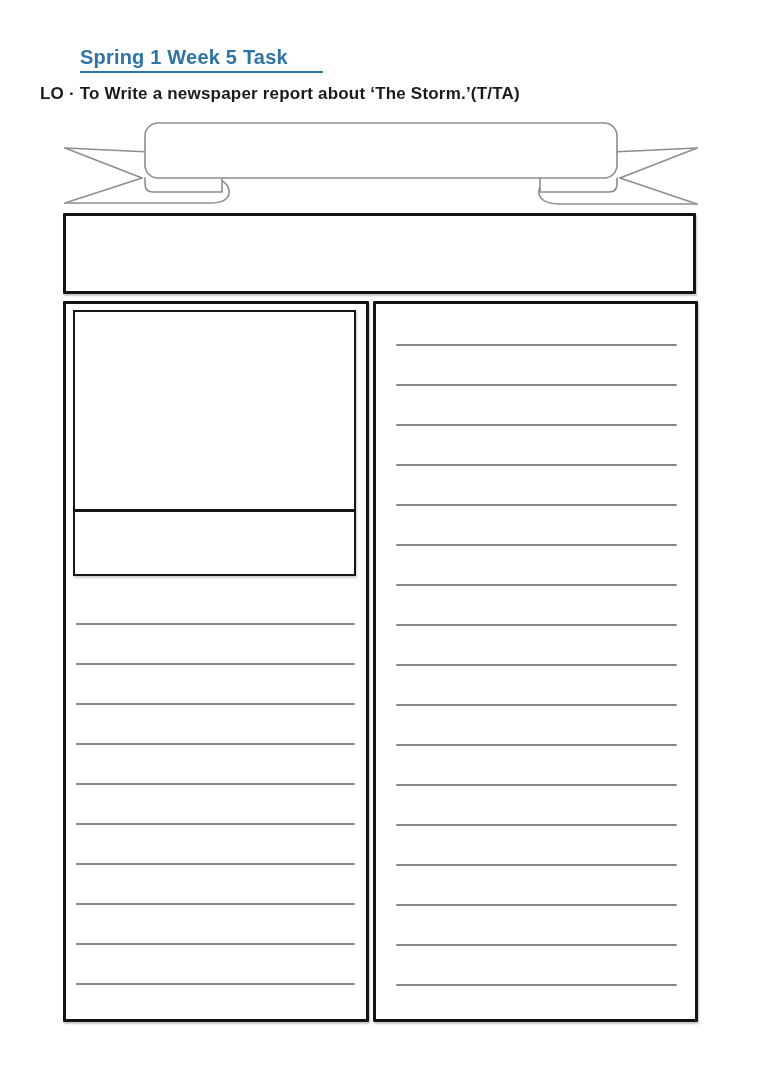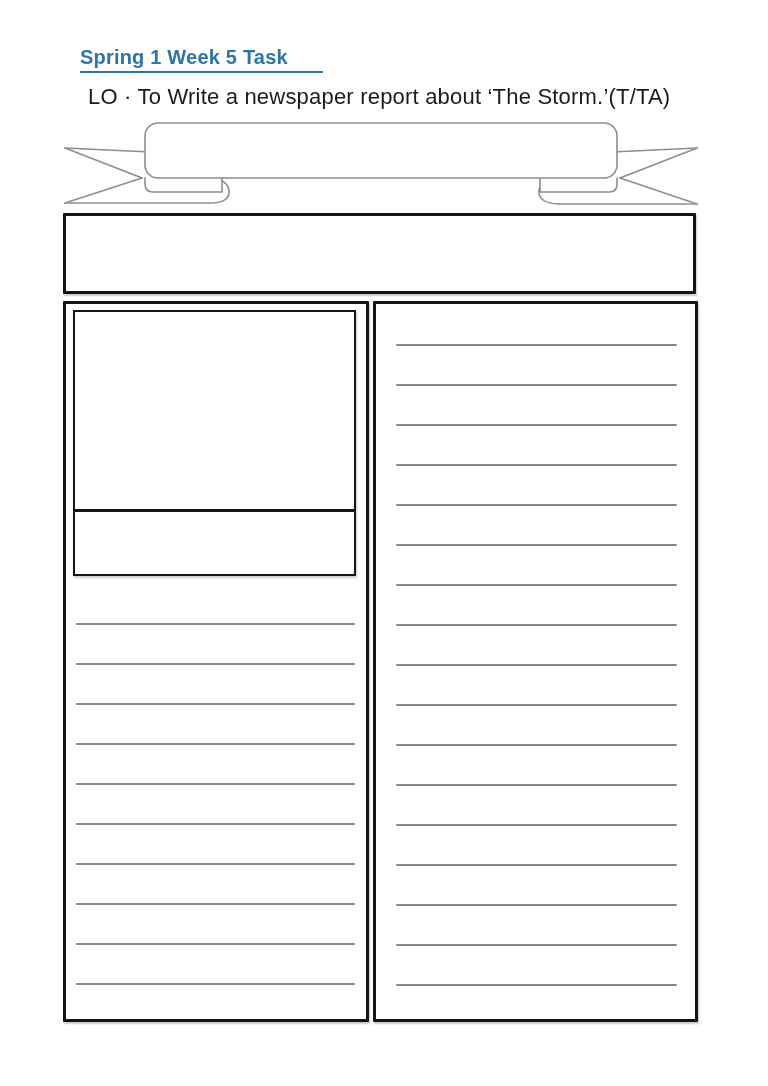--- a/index.html
+++ b/index.html
@@ -8,21 +8,21 @@
     font-family:"Liberation Sans",sans-serif;overflow:hidden;
   }
   
   .title{
     position:absolute;left:40px;top:46px;width:243px;
     font-size:20px;font-weight:bold;color:#2E74A5;
     border-bottom:2px solid #2E74A5;padding-bottom:2px;letter-spacing:.2px;margin-left:40px;
   }
   .lo-line{
     position:absolute;left:40px;top:84px;
-    font-size:22px;font-weight:normal;color:#1b1b1b;letter-spacing:.2px;margin-left:48px;
+    font-size:17px;font-weight:bold;color:#1b1b1b;letter-spacing:.2px;
   }
   
   .banner{position:absolute;left:0;top:0;pointer-events:none;}
   
   .box{
     position:absolute;background:#ffffff;border:3px solid #141414;
     box-sizing:border-box;border-radius:1px;
     box-shadow:1px 2px 2px rgba(0,0,0,.22);
   }
   .headline-box{left:63px;top:213px;width:633px;height:81px;}

